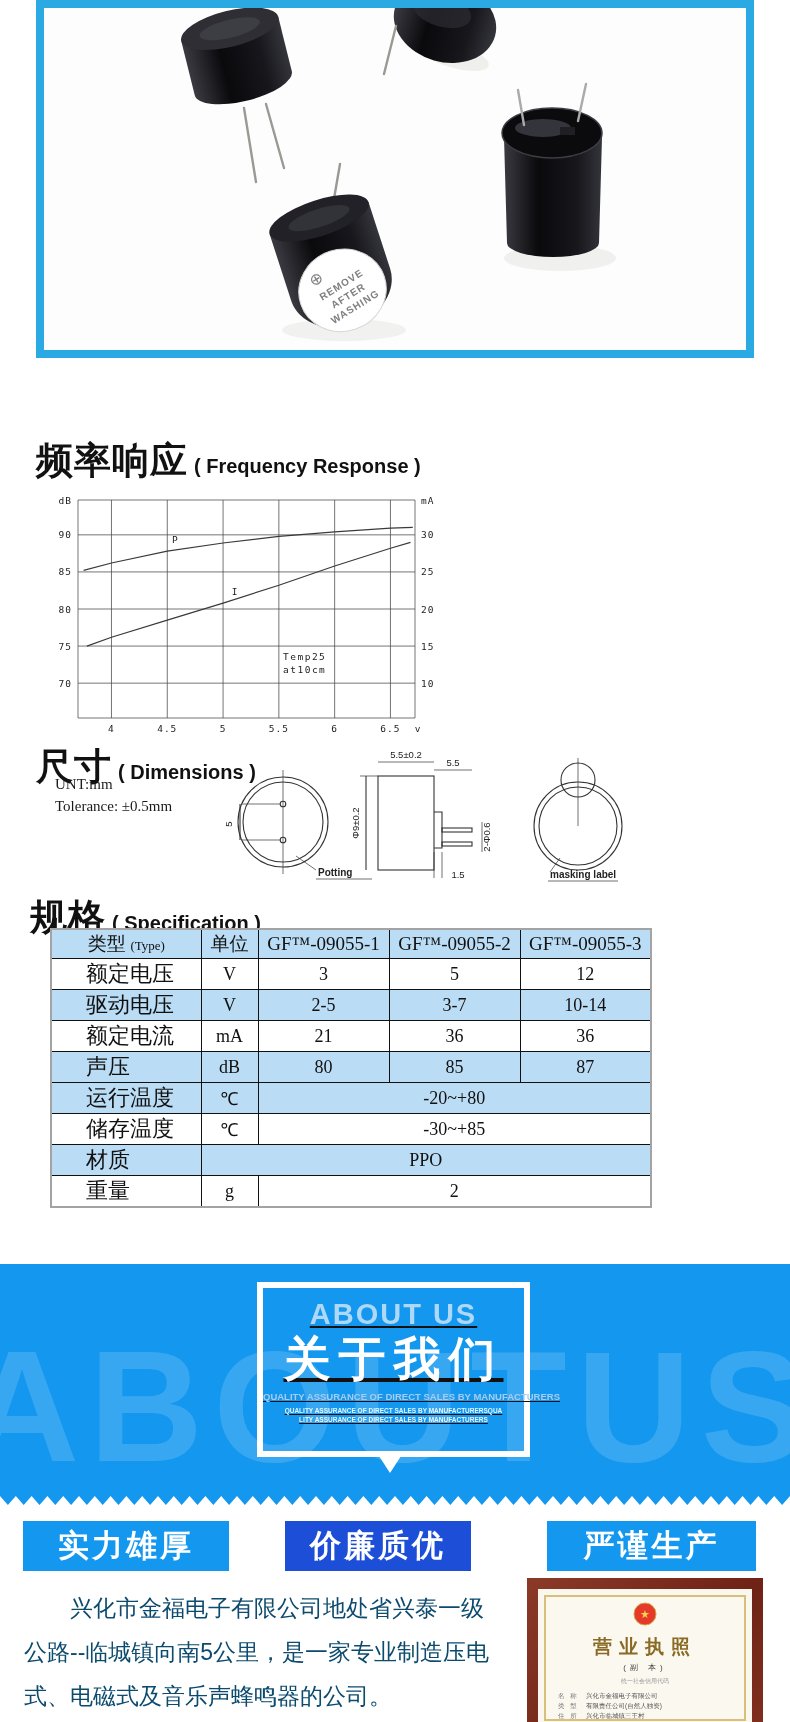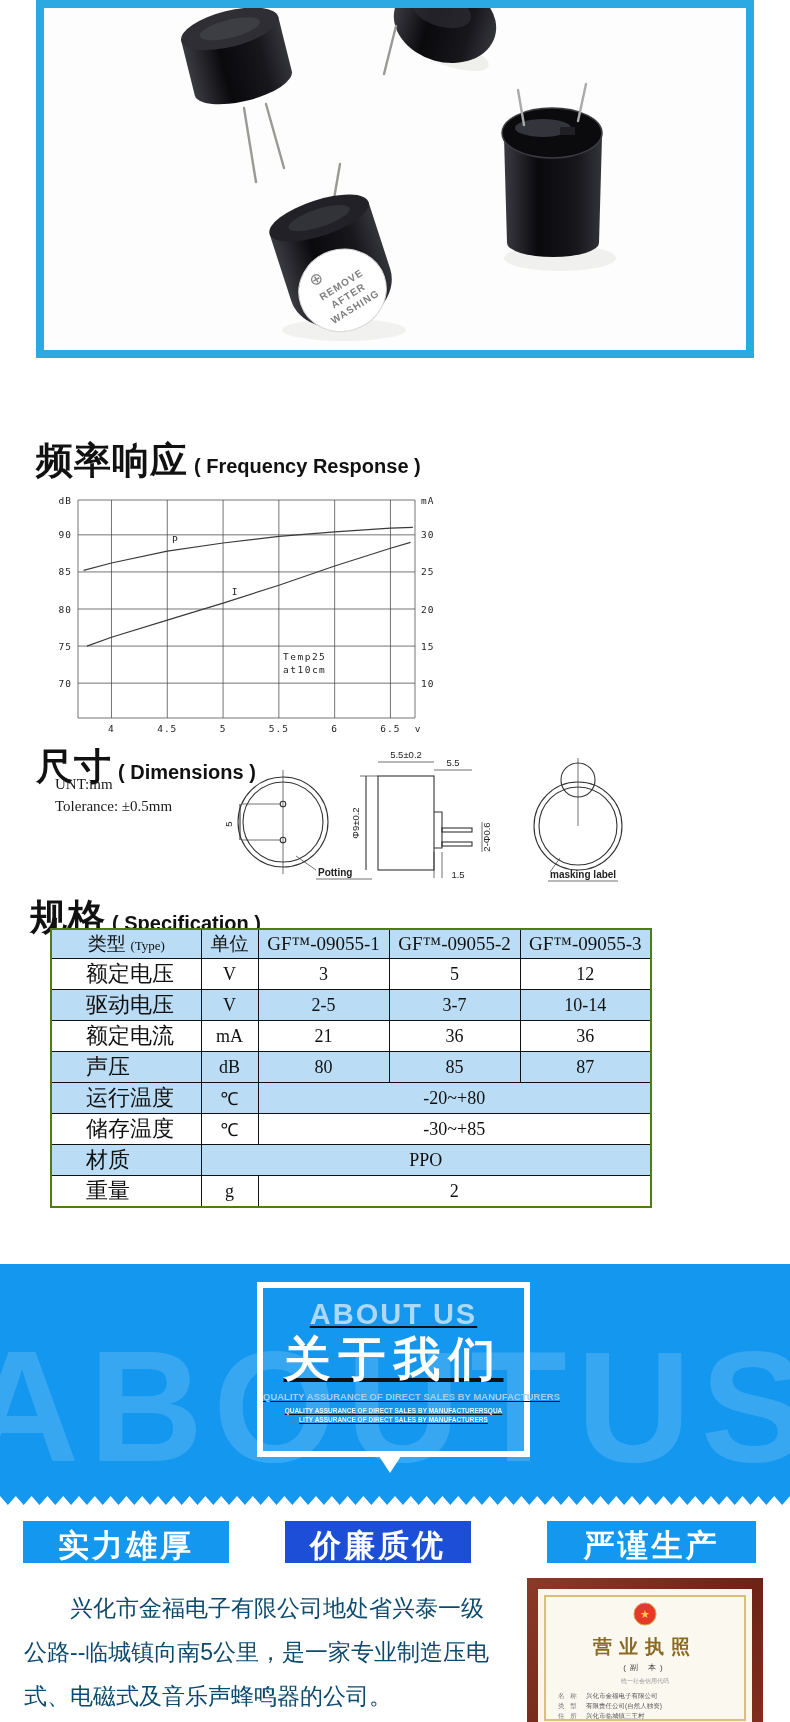--- a/index.html
+++ b/index.html
@@ -25,21 +25,21 @@
   #freq-svg .ann{letter-spacing:1.5px;}
 
   
   #dims-svg line,#dims-svg circle,#dims-svg path,#dims-svg rect{stroke:#333;fill:none;stroke-width:1.1;}
   #dims-svg .thin{stroke-width:.7;}
   #dims-svg text{fill:#222;stroke:none;font-family:"Liberation Sans",sans-serif;}
   #dims-svg .dim{font-size:9.5px;text-anchor:middle;}
   #dims-svg .cap{font-size:10px;font-weight:bold;}
 
   
-  table.spec{border-collapse:collapse;table-layout:fixed;width:600px;border:2px solid #4d7c0f;
+  table.spec{border-collapse:collapse;table-layout:fixed;width:600px;border:2px solid #a3a3a3;
              font-family:"Liberation Serif",serif;}
   table.spec th,table.spec td{border:1px solid #111;height:26px;padding:0;font-weight:normal;}
   table.spec tr.hdr th{height:28px;font-size:19px;}
   table.spec .sub{font-size:13px;}
   .rb{background:#badcf5;} .rw{background:#ffffff;}
   table.spec td.lab{text-align:left;padding-left:34px;font-size:22px;}
   table.spec td.unit,table.spec td.val{text-align:center;font-size:18px;}
 
   
   .about-banner{left:0;top:1264px;width:790px;height:230px;background:#1397ef;overflow:hidden;}
@@ -50,21 +50,21 @@
   .kicker{margin-top:10px;font-size:29px;font-weight:bold;color:#aed8f8;letter-spacing:2px;}
   .about-title{margin-top:2px;font-size:47px;font-weight:bold;color:#fff;letter-spacing:8px;line-height:52px;}
   .tagline{margin-top:6px;font-size:9.5px;font-weight:bold;color:#a6cdf0;white-space:nowrap;}
   .subline{font-size:6.5px;font-weight:bold;color:rgba(255,255,255,.9);white-space:nowrap;line-height:9px;}
   .frame-tri{position:absolute;left:377px;top:189px;width:0;height:0;
              border-left:13px solid transparent;border-right:13px solid transparent;
              border-top:20px solid #fff;}
   #scallop{left:0;top:1494px;}
 
   
-  .feature-btn{top:1521px;height:42px;line-height:50px;text-align:center;color:#fff;
+  .feature-btn{top:1521px;height:50px;line-height:50px;text-align:center;color:#fff;
                font-size:31px;font-weight:bold;letter-spacing:3px;background:#1397ef;cursor:pointer;}
   .feature-btn.soft{background:#1d4ed8;}
 
   
   .intro{left:24px;top:1586px;width:468px;font-size:23px;line-height:44px;color:#0c4a6e;
          text-indent:2em;}
 
   
   .license{left:527px;top:1578px;width:236px;height:160px;}
   .license-frame{width:100%;height:100%;box-sizing:border-box;padding:11px;

